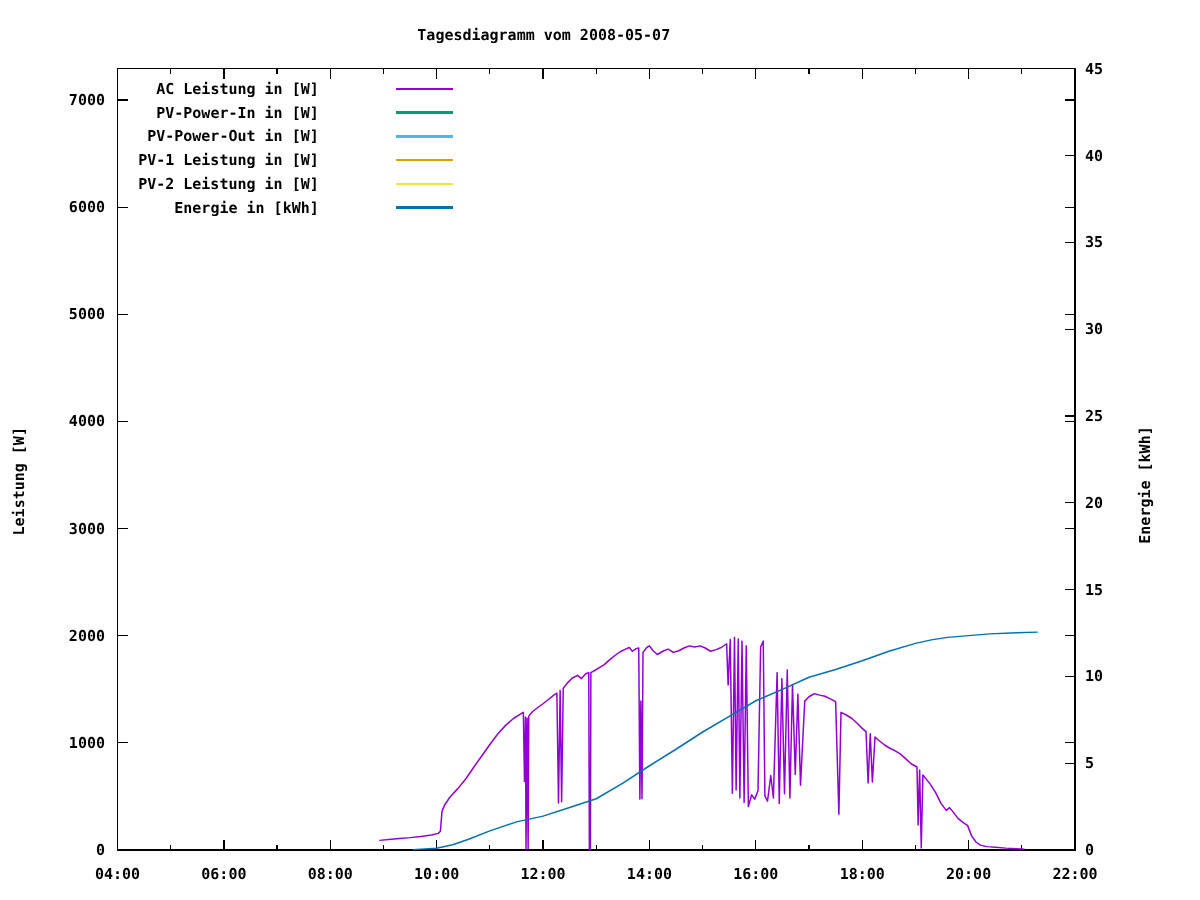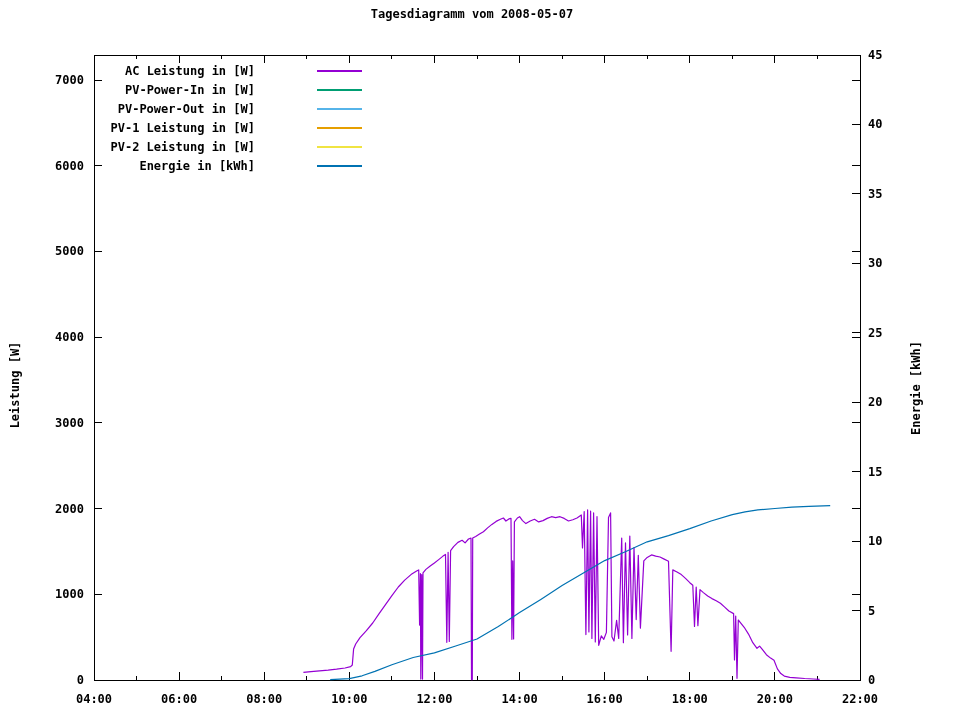--- a/index.html
+++ b/index.html
@@ -1,22 +1,22 @@
 <!DOCTYPE html>
 <html><head>
 <meta charset="utf-8">
 <style>
   html,body{margin:0;padding:0;background:#fff;}
   .canvas{
     position:relative;width:960px;height:720px;background:#ffffff;overflow:hidden;
     font-family:"DejaVu Sans Mono",monospace;color:#000;
   }
   .title{
-    position:absolute;left:435px;top:7px;transform:translateX(-50%);
-    font:700 12px "DejaVu Sans Mono",monospace;white-space:nowrap;margin-left:37px;
+    position:absolute;left:435px;top:21px;transform:translateX(-50%);
+    font:700 12px "DejaVu Sans Mono",monospace;white-space:nowrap;
   }
   .ylab{
     position:absolute;font:700 12px "DejaVu Sans Mono",monospace;white-space:nowrap;
   }
   .ylab.left{left:15px;top:385px;transform:translate(-50%,-50%) rotate(-90deg);}
   .ylab.right{left:916px;top:388px;transform:translate(-50%,-50%) rotate(-90deg);}
   svg.plot{position:absolute;left:0;top:0;}
   svg text{font:700 12px "DejaVu Sans Mono",monospace;fill:#000;}
 </style>
 </head>

